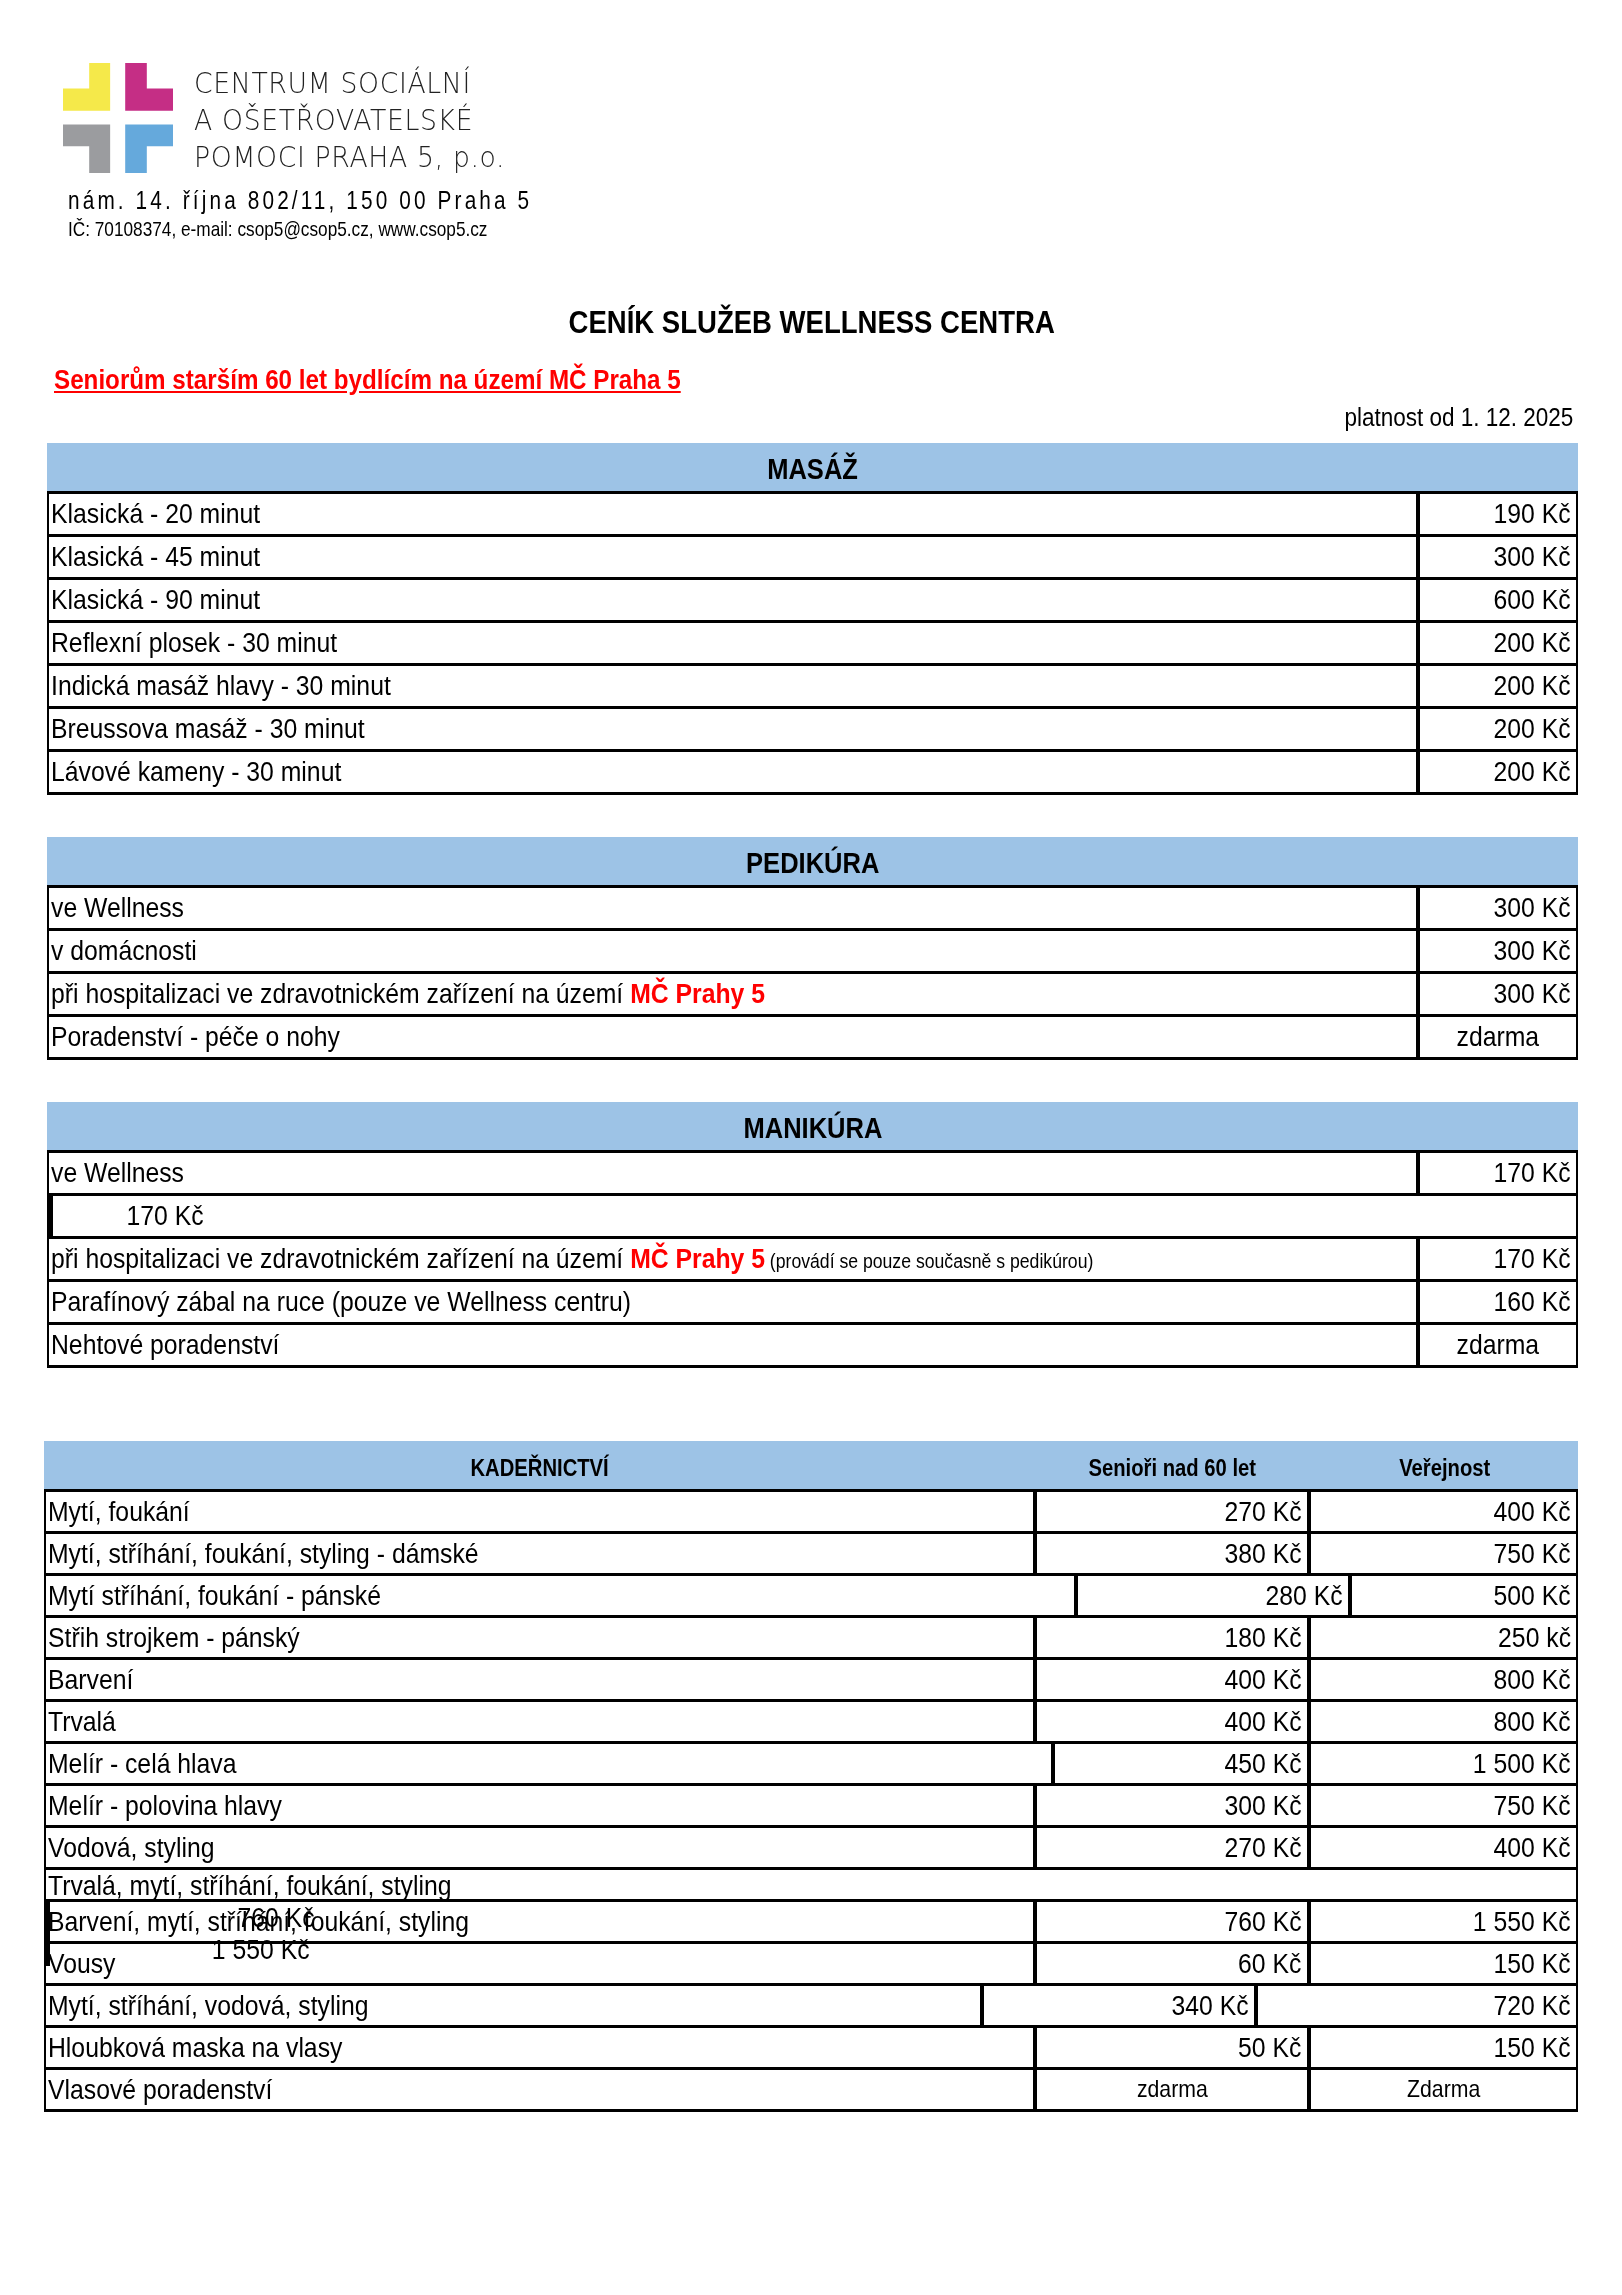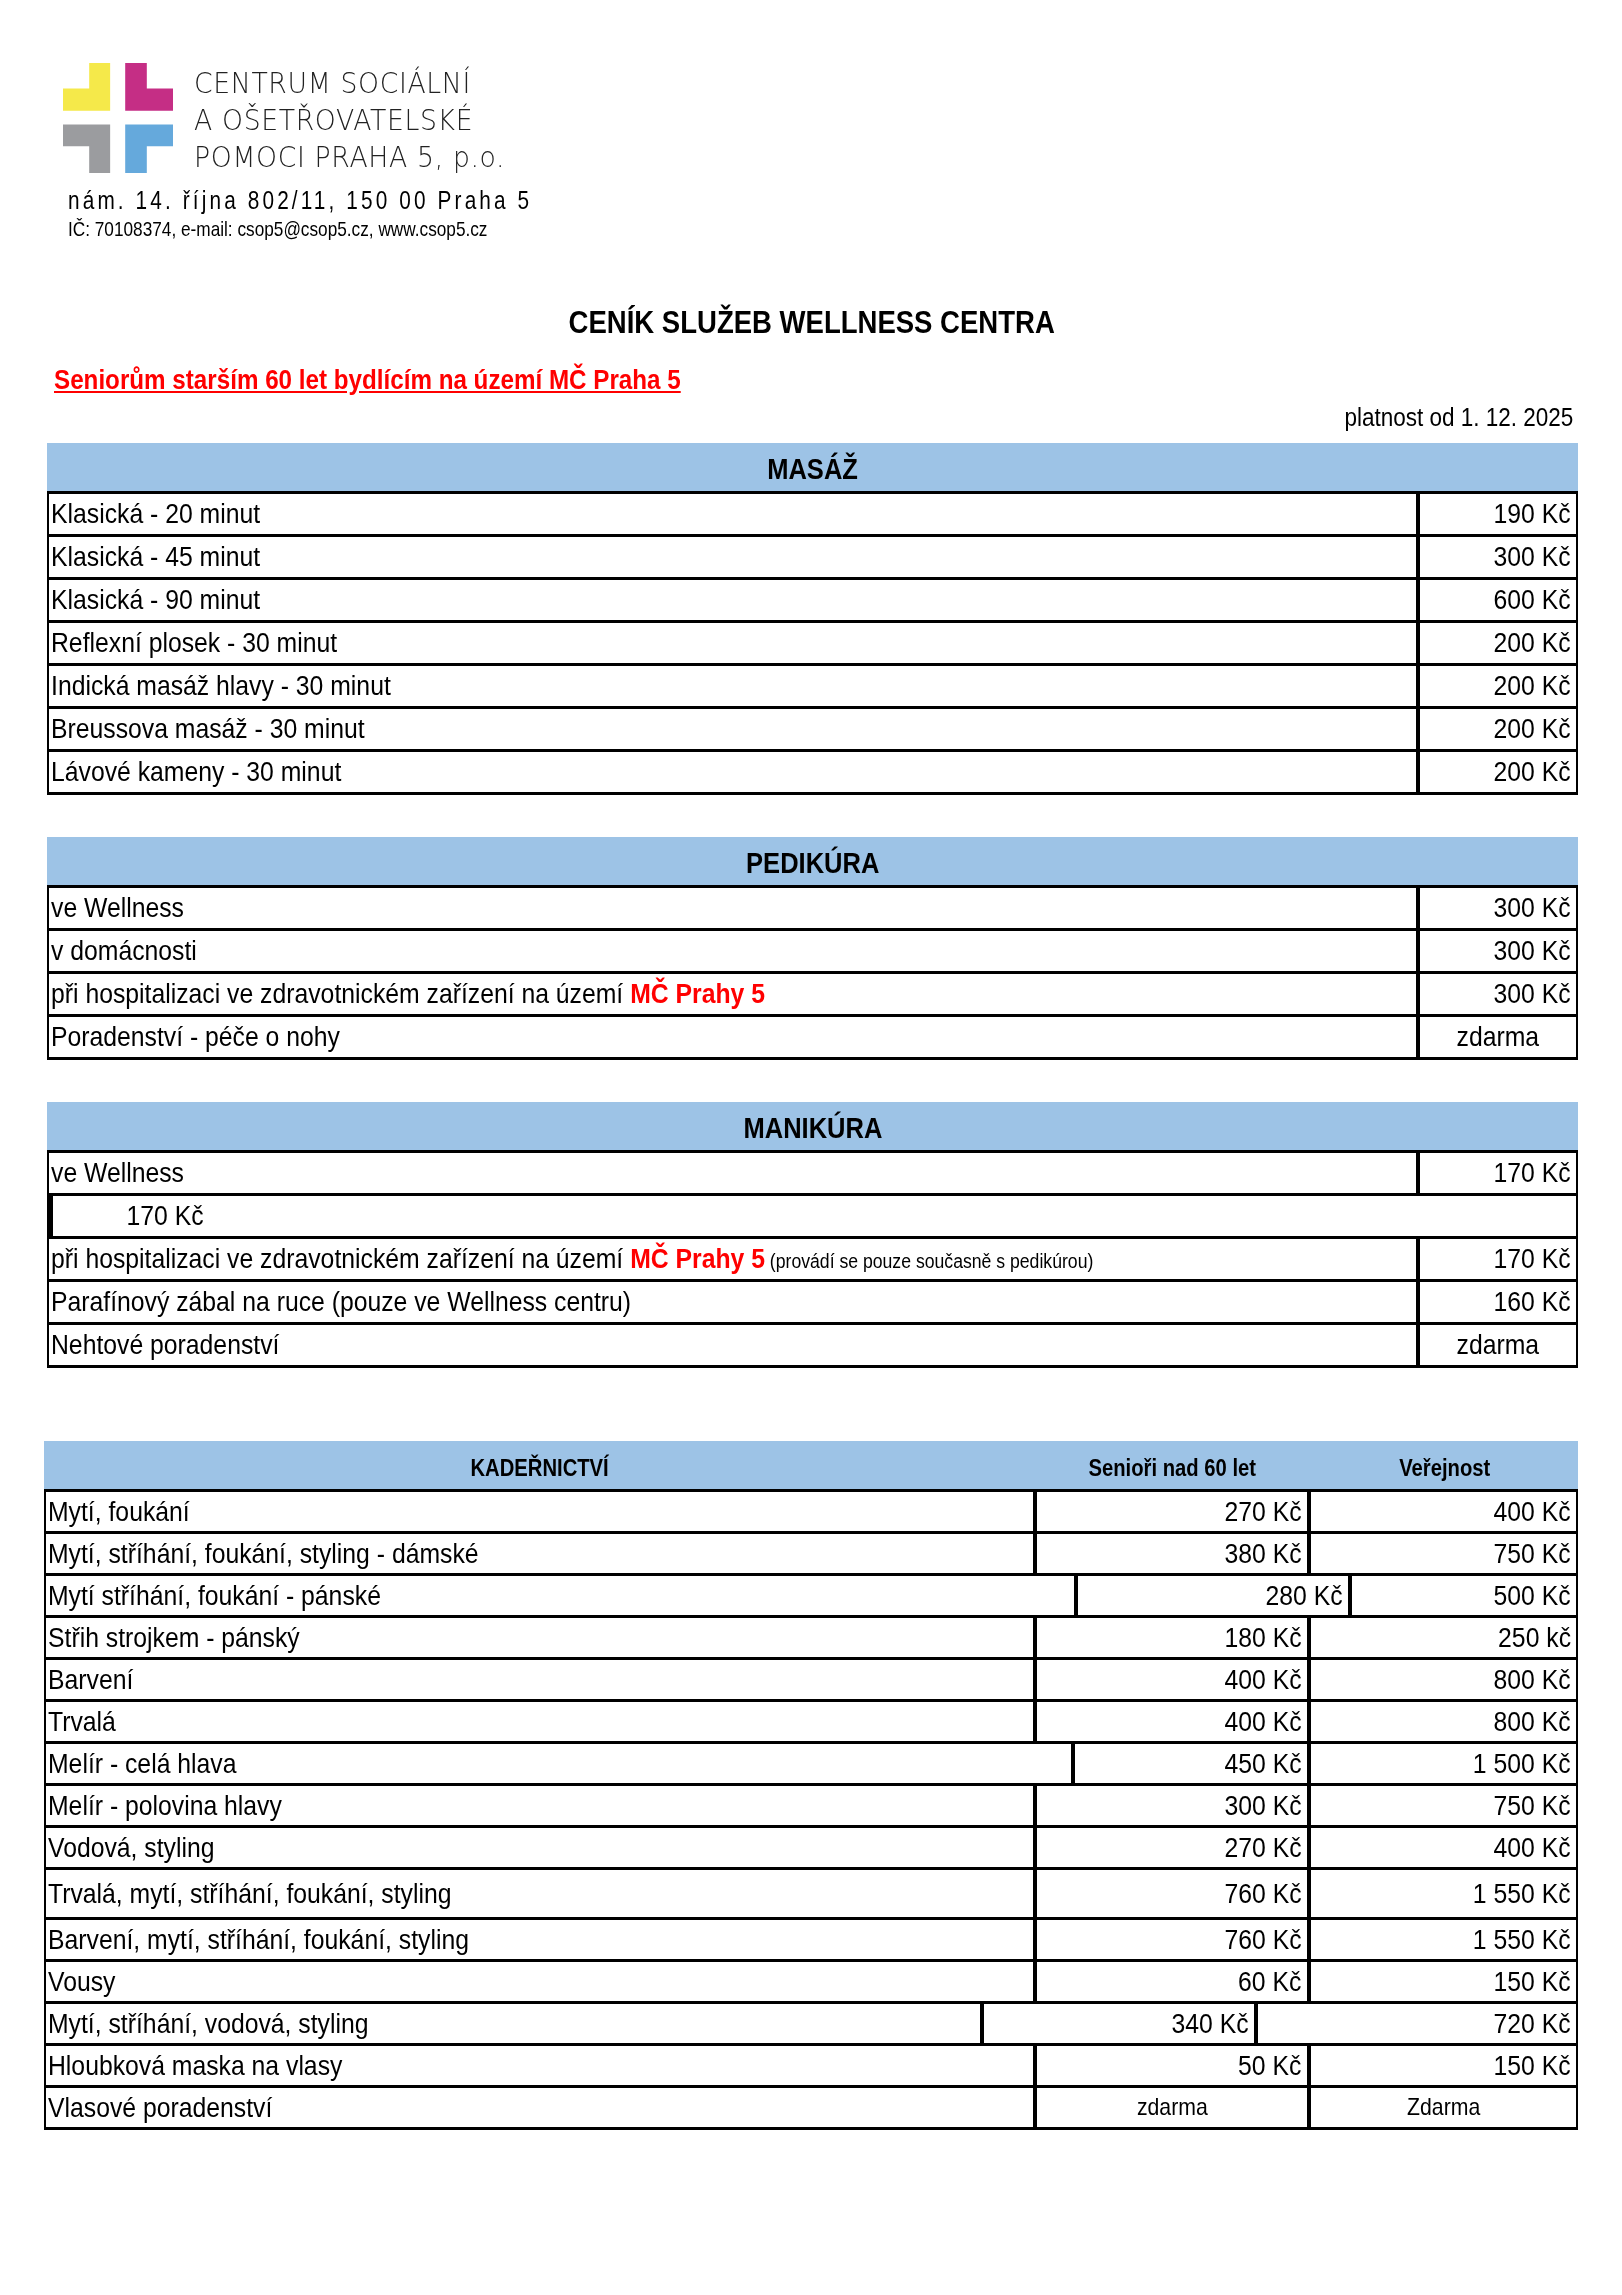--- a/index.html
+++ b/index.html
@@ -284,21 +284,21 @@
         <span class="txt">400 Kč</span>
       </div>
       <div class="cell price" style="width:269px;">
         <span class="txt">800 Kč</span>
       </div>
     </div>
   <div class="row" style="height:42px;">
       <div class="cell name">
         <span class="txt">Melír - celá hlava</span>
       </div>
-      <div class="cell price" style="width:236px;margin-left:23px;">
+      <div class="cell price" style="width:256px;margin-left:23px;">
         <span class="txt">450 Kč</span>
       </div>
       <div class="cell price" style="width:269px;">
         <span class="txt">1 500 Kč</span>
       </div>
     </div>
   <div class="row" style="height:42px;">
       <div class="cell name">
         <span class="txt">Melír - polovina hlavy</span>
       </div>
@@ -313,21 +313,21 @@
       <div class="cell name">
         <span class="txt">Vodová, styling</span>
       </div>
       <div class="cell price" style="width:274px;">
         <span class="txt">270 Kč</span>
       </div>
       <div class="cell price" style="width:269px;">
         <span class="txt">400 Kč</span>
       </div>
     </div>
-  <div class="row" style="height:50px;">
+  <div class="row" style="height:32px;flex-direction:column;">
       <div class="cell name">
         <span class="txt">Trvalá, mytí, stříhání, foukání, styling</span>
       </div>
       <div class="cell price" style="width:274px;">
         <span class="txt">760 Kč</span>
       </div>
       <div class="cell price" style="width:269px;">
         <span class="txt">1 550 Kč</span>
       </div>
     </div>

